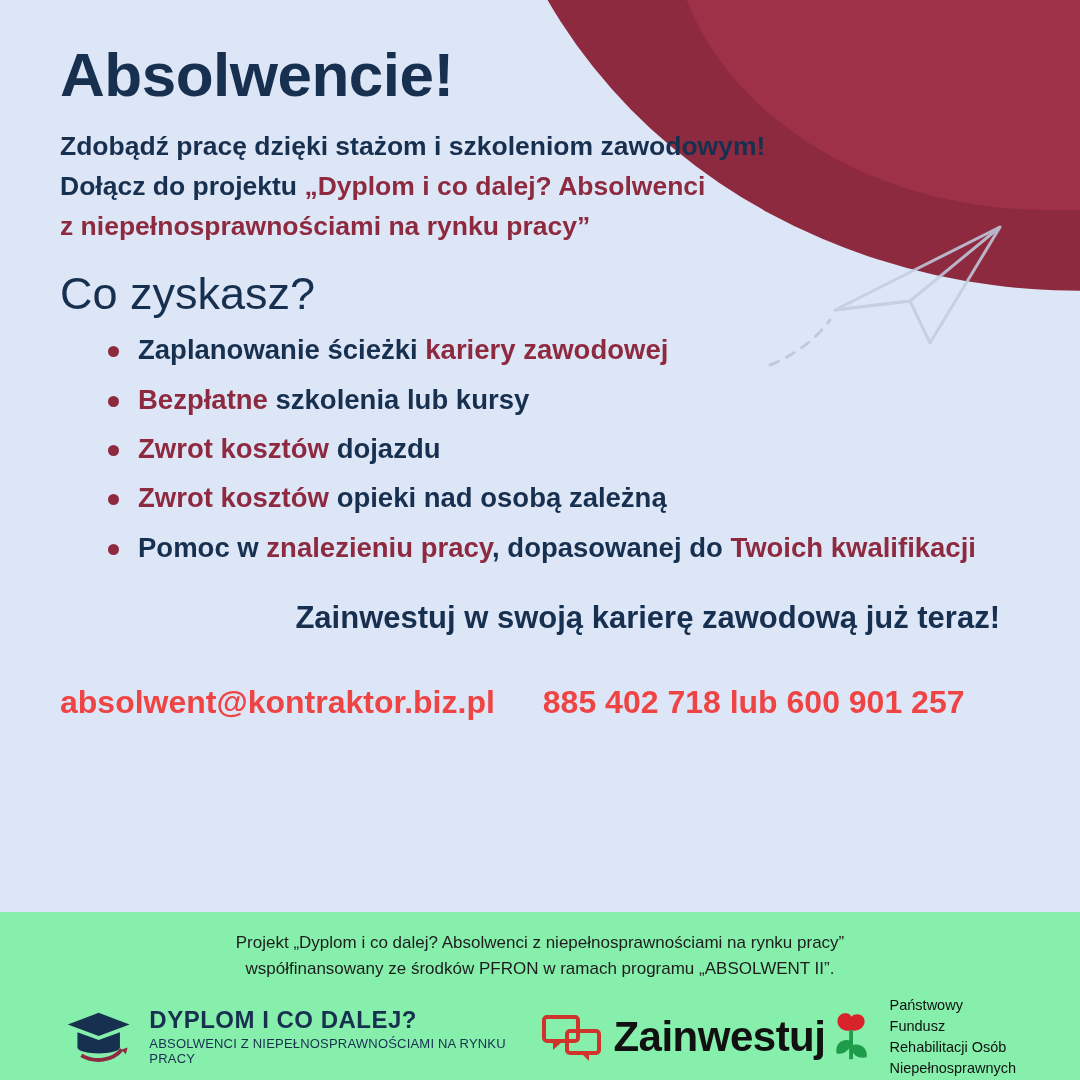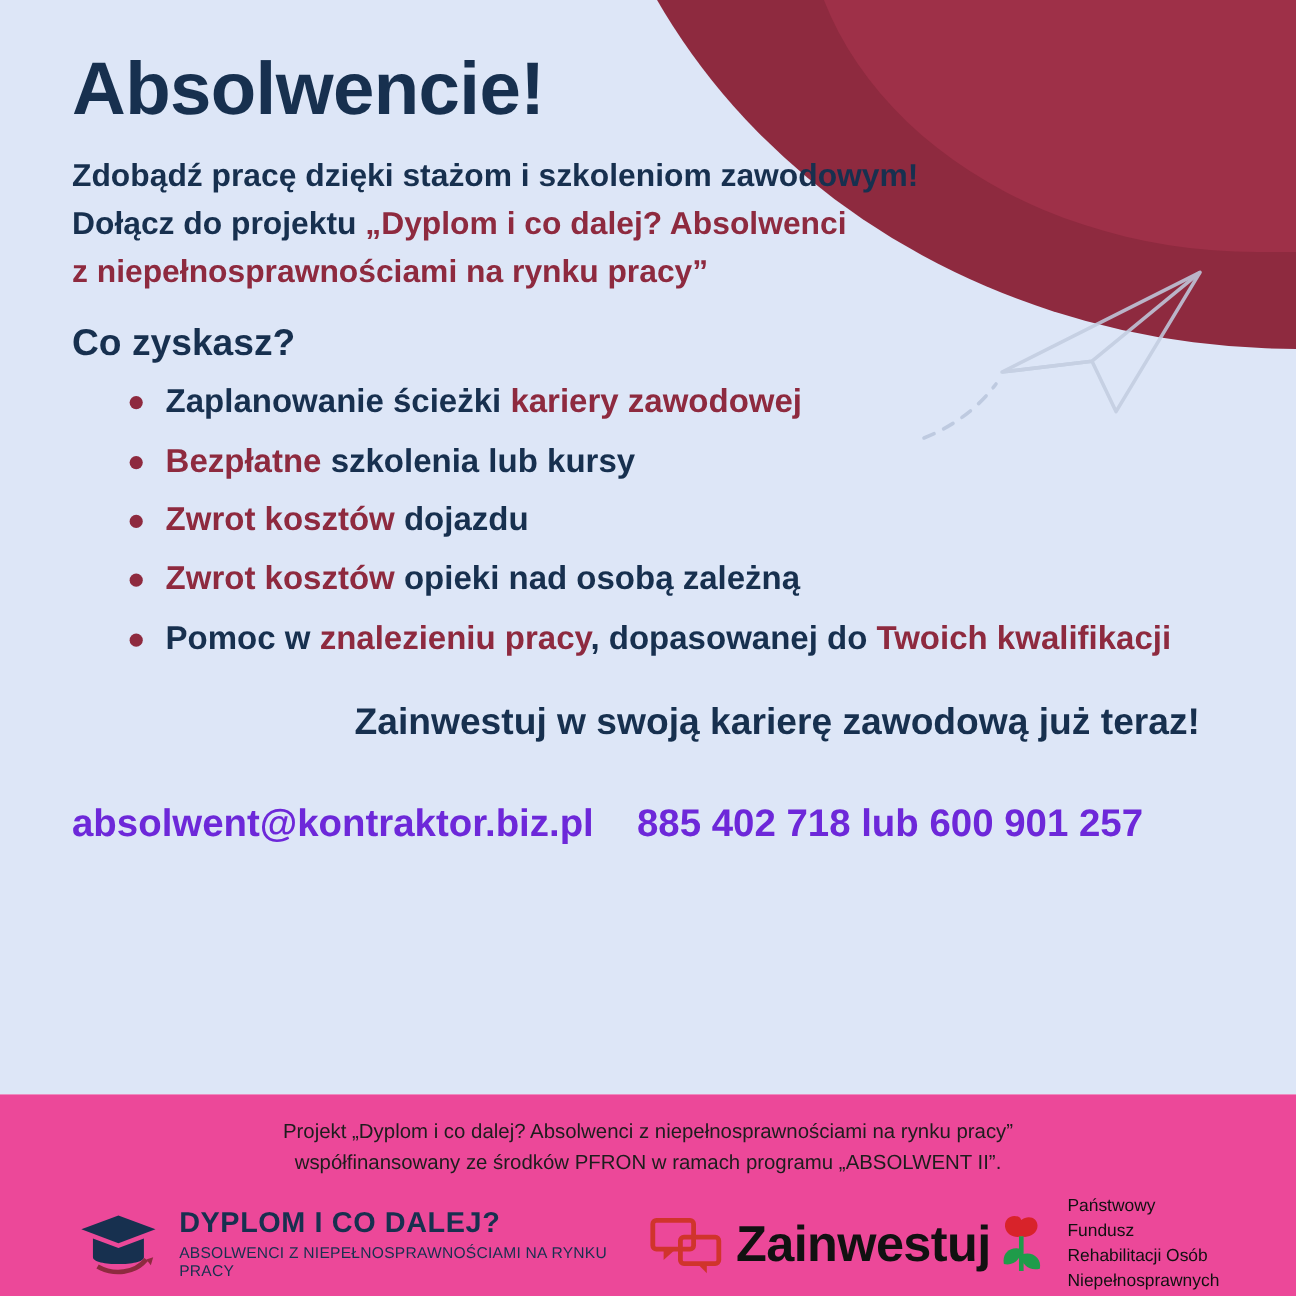--- a/index.html
+++ b/index.html
@@ -75,22 +75,22 @@
   .sub {
     margin-top: 20px;
     font-size: 26.5px;
     font-weight: bold;
     color: #17304f;
     line-height: 1.5;
   }
   .sub .maroon { color: #8e2a3f; }
   h2.section {
     margin: 22px 0 6px 0;
-    font-size: 31px;
-    font-weight: bold;
+    font-size: 45px;
+    font-weight: normal;
     color: #17304f;
   }
   ul.benefits {
     list-style: none;
     margin: 12px;
     padding: 0 0 0 30px;
   }
   ul.benefits li {
     position: relative;
     font-size: 27.5px;
@@ -116,35 +116,35 @@
     text-align: right;
     font-size: 31px;
     font-weight: bold;
     color: #17304f;
     padding-right: 20px;
   }
   .contact {
     margin-top: 48px;
     display: flex;
     align-items: center;
-    gap: 36px;
+    gap: 48px;
     font-size: 32px;
     font-weight: bold;
-    color: #6d28d9;
+    color: #ef4444;
   }
   .contact .email { white-space: nowrap; }
   .contact .phones { white-space: nowrap; }
   
   .footer {
     position: absolute;
     left: 0;
     top: 912px;
     width: 1080px;
     height: 168px;
-    background: #ec4899;
+    background: #86efac;
   }
   .footer-text {
     text-align: center;
     color: #1d1d1d;
     font-size: 17px;
     line-height: 1.55;
     padding-top: 18px;
   }
   .logos {
     display: flex;

